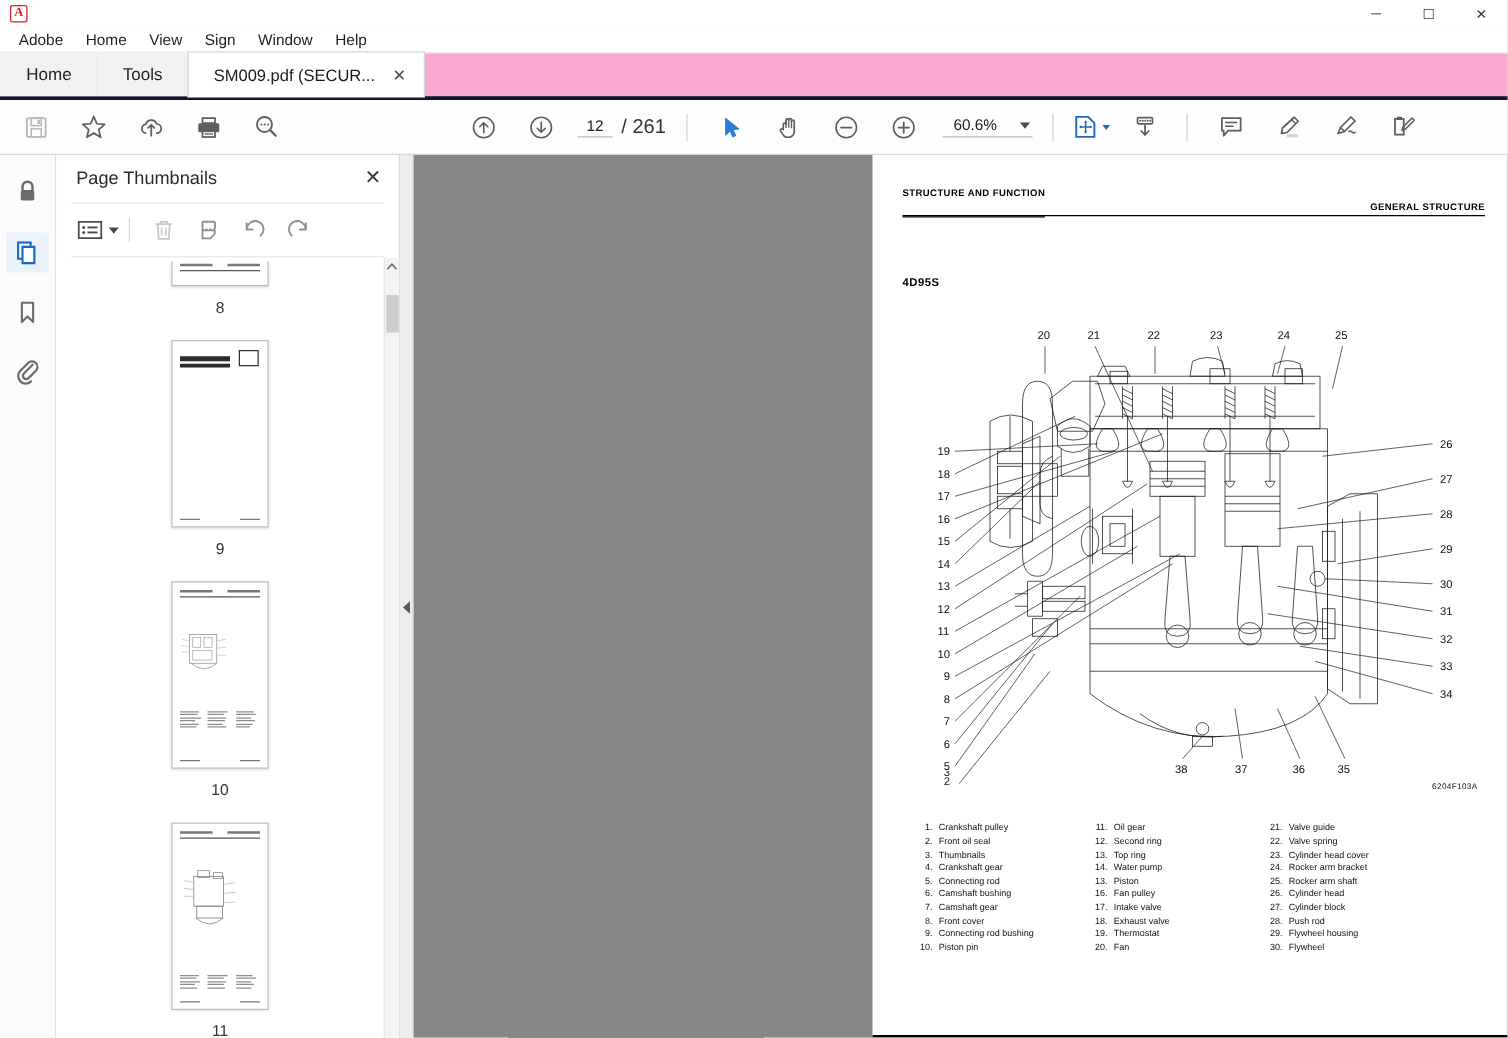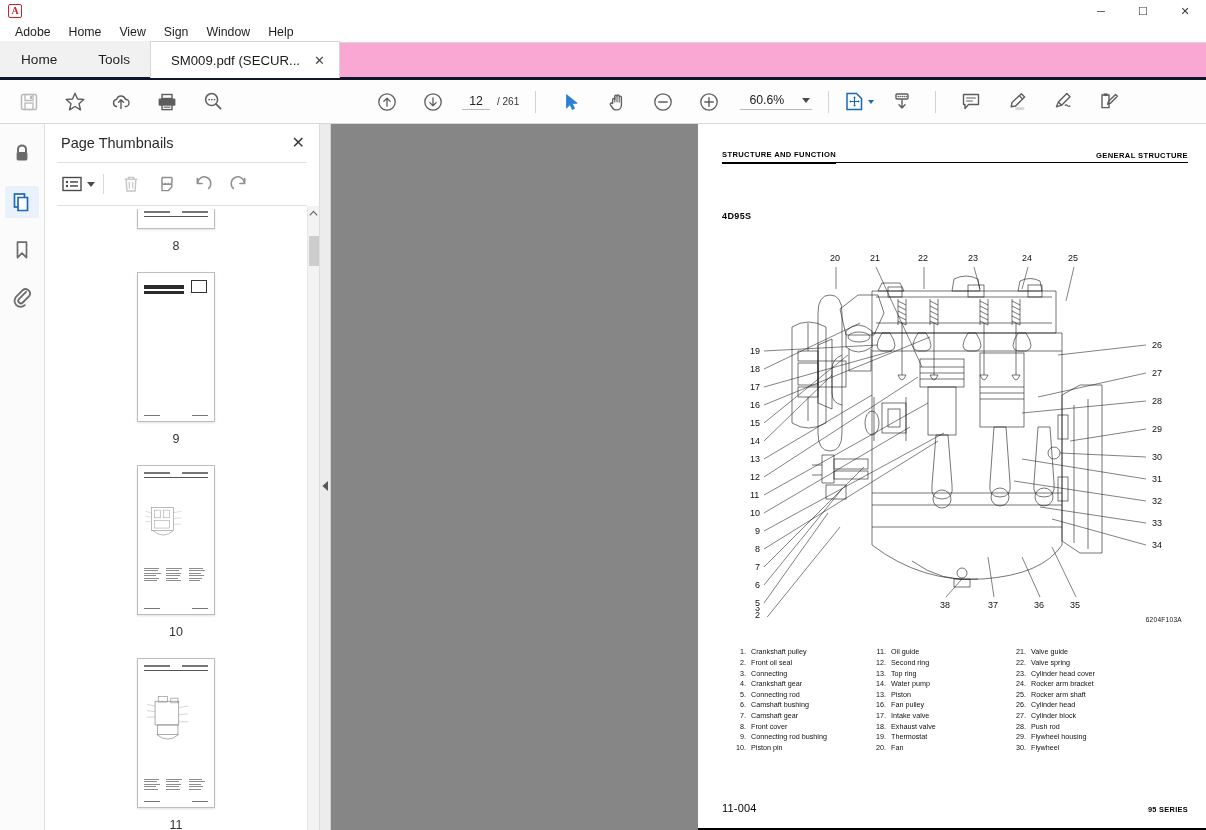--- a/index.html
+++ b/index.html
@@ -43,21 +43,21 @@
   
   .toolbar { height:44px; background:#fdfdfd; border-bottom:1px solid #d9d9d9; display:flex;
              align-items:center; flex:0 0 44px; position:relative; }
   .tgroup { display:flex; align-items:center; }
   .tbtn { width:46px; height:42px; display:flex; align-items:center; justify-content:center; position:relative; }
   .tbtn svg { display:block; }
   .vsep { width:1px; height:22px; background:#d2d2d2; margin:0 6px; }
   .pagebox { display:flex; align-items:center; gap:7px; margin-left:6px; }
   .pagefield { width:28px; text-align:center; font-size:12.3px; color:#222; border-bottom:1px solid #b9b9b9;
                padding-bottom:1px; }
-  .pagetotal { font-size:10px; color:#333;text-align:right; }
+  .pagetotal { font-size:16px; color:#333;text-align:right; }
   .zoombox { display:flex; align-items:center; gap:4px; border-bottom:1px solid #b9b9b9; padding:0 2px 2px 4px; margin-left:8px; }
   .zoomval { font-size:12.3px; color:#222; min-width:40px; text-align:right; }
   .caret { width:0;height:0;border-left:4px solid transparent;border-right:4px solid transparent;border-top:5px solid #4a4a4a; }
   .caret.small { border-left-width:3.5px;border-right-width:3.5px;border-top-width:4.5px;border-top-color:#1a69b8; }
 
   
   .body { flex:1 1 auto; display:flex; min-height:0; background:#ffffff; }
 
   
   .rail { width:45px; background:#fbfbfb; border-right:1px solid #e0e0e0; display:flex; flex-direction:column;
@@ -106,21 +106,21 @@
   
   .splitter { width:11px; background:#ececec; border-right:1px solid #d2d2d2; position:relative; flex:0 0 11px; }
   .split-handle { position:absolute; top:355px; left:1px; width:9px; height:14px; display:flex; align-items:center; justify-content:center; }
 
   
   .canvas { flex:1 1 auto; background:#868686; position:relative; overflow:hidden; display:flex; justify-content:flex-end; }
   .page { width:508px; background:#ffffff; height:100%; position:relative; padding:26px 18px 0 24px; }
 
   .pg-header { display:flex; justify-content:space-between; align-items:flex-end; border-bottom:1.6px solid #000; padding-bottom:2px; }
   .pg-header span { font-size:7.6px; font-weight:700; color:#000; letter-spacing:0.35px; }
-  .pg-header .lt { border-bottom:1.6px solid #000; margin-bottom:-3.6px; padding-bottom:4px; }
+  .pg-header .lt { border-bottom:1.6px solid #000; margin-bottom:-3.6px; padding-bottom:14px; }
   .model { font-size:9px; font-weight:700; color:#000; margin-top:48px; letter-spacing:0.4px; }
 
   .figure { position:relative; margin-top:6px; height:390px; }
   .figid { position:absolute; right:6px; bottom:-6px; font-size:6.5px; color:#111; letter-spacing:0.3px; }
 
   .legend { display:flex; margin-top:30px; padding-left:12px; gap:0; }
   .lcol { width:140px; }
   .lcol.c2 { width:140px; }
   .lrow { display:flex; font-size:7.2px; color:#111; line-height:10.6px; }
   .lnum { width:17px; text-align:right; padding-right:5px; }
@@ -766,21 +766,21 @@
             <div class="lrow">
                 <span class="lnum">1.</span>
                 <span>Crankshaft pulley</span>
               </div>
             <div class="lrow">
                 <span class="lnum">2.</span>
                 <span>Front oil seal</span>
               </div>
             <div class="lrow">
                 <span class="lnum">3.</span>
-                <span>Connecting</span>
+                <span>Thumbnails</span>
               </div>
             <div class="lrow">
                 <span class="lnum">4.</span>
                 <span>Crankshaft gear</span>
               </div>
             <div class="lrow">
                 <span class="lnum">5.</span>
                 <span>Connecting rod</span>
               </div>
             <div class="lrow">
@@ -800,21 +800,21 @@
                 <span>Connecting rod bushing</span>
               </div>
             <div class="lrow">
                 <span class="lnum">10.</span>
                 <span>Piston pin</span>
               </div>
           </div>
           <div class="lcol c2">
             <div class="lrow">
                 <span class="lnum">11.</span>
-                <span>Oil guide</span>
+                <span>Oil gear</span>
               </div>
             <div class="lrow">
                 <span class="lnum">12.</span>
                 <span>Second ring</span>
               </div>
             <div class="lrow">
                 <span class="lnum">13.</span>
                 <span>Top ring</span>
               </div>
             <div class="lrow">
@@ -883,21 +883,17 @@
                 <span class="lnum">29.</span>
                 <span>Flywheel housing</span>
               </div>
             <div class="lrow">
                 <span class="lnum">30.</span>
                 <span>Flywheel</span>
               </div>
           </div>
         </div>
 
-        <div class="pg-footer">
-          <span class="pno">11-004</span>
-          <span class="ser">95 SERIES</span>
-        </div>
         <div class="footer-rule"></div>
       </div>
     </div>
   </div>
 </div>
 
 </body></html>

